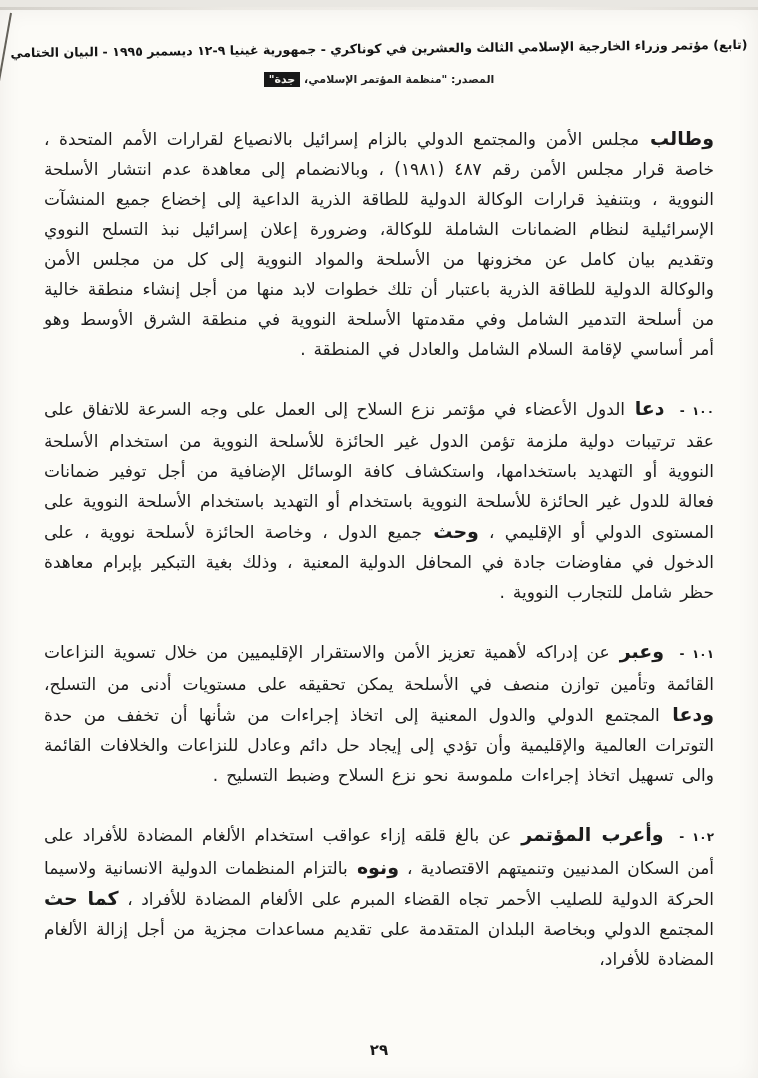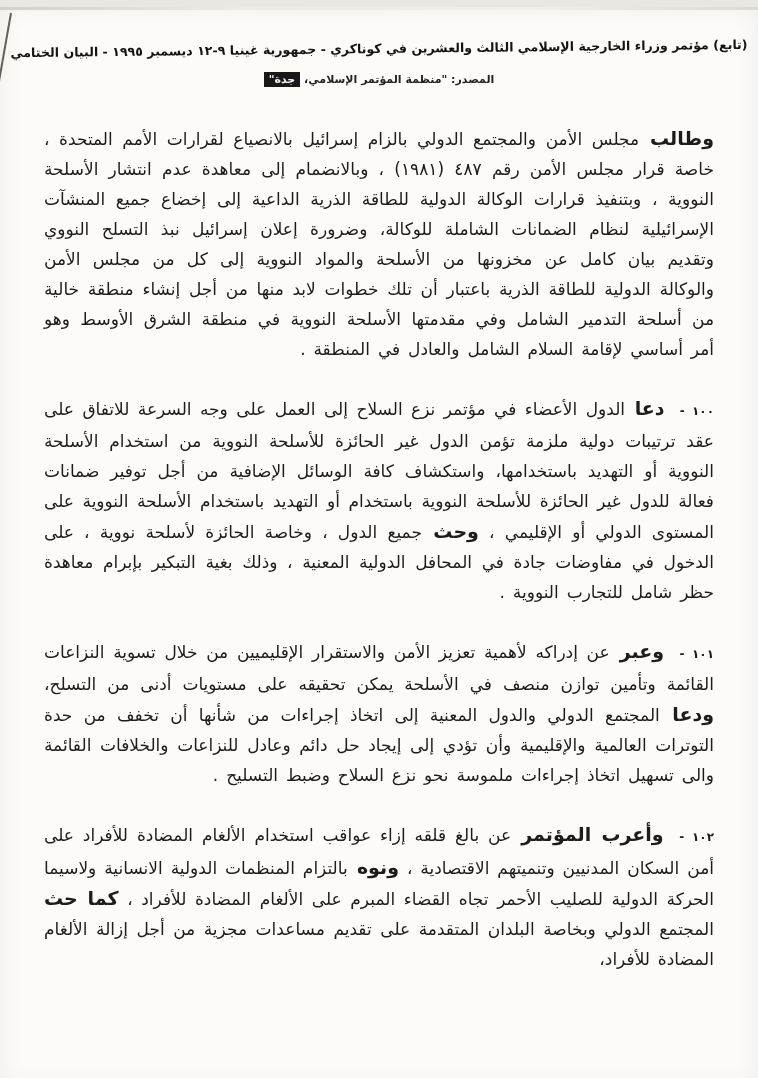--- a/index.html
+++ b/index.html
@@ -117,14 +117,15 @@
     <span class="highlight">جدة"</span>
   </div>
 
   <div class="doc-body">
       <p class="para"><span class="lead">وطالب </span><span class="seg">مجلس الأمن والمجتمع الدولي بالزام إسرائيل بالانصياع لقرارات الأمم المتحدة ، خاصة قرار مجلس الأمن رقم ٤٨٧ (١٩٨١) ، وبالانضمام إلى معاهدة عدم انتشار الأسلحة النووية ، وبتنفيذ قرارات الوكالة الدولية للطاقة الذرية الداعية إلى إخضاع جميع المنشآت الإسرائيلية لنظام الضمانات الشاملة للوكالة، وضرورة إعلان إسرائيل نبذ التسلح النووي وتقديم بيان كامل عن مخزونها من الأسلحة والمواد النووية إلى كل من مجلس الأمن والوكالة الدولية للطاقة الذرية باعتبار أن تلك خطوات لابد منها من أجل إنشاء منطقة خالية من أسلحة التدمير الشامل وفي مقدمتها الأسلحة النووية في منطقة الشرق الأوسط وهو أمر أساسي لإقامة السلام الشامل والعادل في المنطقة .</span></p>
       <p class="para"><span class="pnum">١٠٠ - </span><span class="lead">دعا </span><span class="seg">الدول الأعضاء في مؤتمر نزع السلاح إلى العمل على وجه السرعة للاتفاق على عقد ترتيبات دولية ملزمة تؤمن الدول غير الحائزة للأسلحة النووية من استخدام الأسلحة النووية أو التهديد باستخدامها، واستكشاف كافة الوسائل الإضافية من أجل توفير ضمانات فعالة للدول غير الحائزة للأسلحة النووية باستخدام أو التهديد باستخدام الأسلحة النووية على المستوى الدولي أو الإقليمي ، </span><span class="lead">وحث </span><span class="seg">جميع الدول ، وخاصة الحائزة لأسلحة نووية ، على الدخول في مفاوضات جادة في المحافل الدولية المعنية ، وذلك بغية التبكير بإبرام معاهدة حظر شامل للتجارب النووية .</span></p>
       <p class="para"><span class="pnum">١٠١ - </span><span class="lead">وعبر </span><span class="seg">عن إدراكه لأهمية تعزيز الأمن والاستقرار الإقليميين من خلال تسوية النزاعات القائمة وتأمين توازن منصف في الأسلحة يمكن تحقيقه على مستويات أدنى من التسلح، </span><span class="lead">ودعا </span><span class="seg">المجتمع الدولي والدول المعنية إلى اتخاذ إجراءات من شأنها أن تخفف من حدة التوترات العالمية والإقليمية وأن تؤدي إلى إيجاد حل دائم وعادل للنزاعات والخلافات القائمة والى تسهيل اتخاذ إجراءات ملموسة نحو نزع السلاح وضبط التسليح .</span></p>
       <p class="para"><span class="pnum">١٠٢ - </span><span class="lead">وأعرب المؤتمر </span><span class="seg">عن بالغ قلقه إزاء عواقب استخدام الألغام المضادة للأفراد على أمن السكان المدنيين وتنميتهم الاقتصادية ، </span><span class="lead">ونوه </span><span class="seg">بالتزام المنظمات الدولية الانسانية ولاسيما الحركة الدولية للصليب الأحمر تجاه القضاء المبرم على الألغام المضادة للأفراد ، </span><span class="lead">كما حث </span><span class="seg">المجتمع الدولي وبخاصة البلدان المتقدمة على تقديم مساعدات مجزية من أجل إزالة الألغام المضادة للأفراد،</span></p>
     </div>
 
+  <div class="page-number">٢٩</div>
 
 </div>
 
 </body></html>

